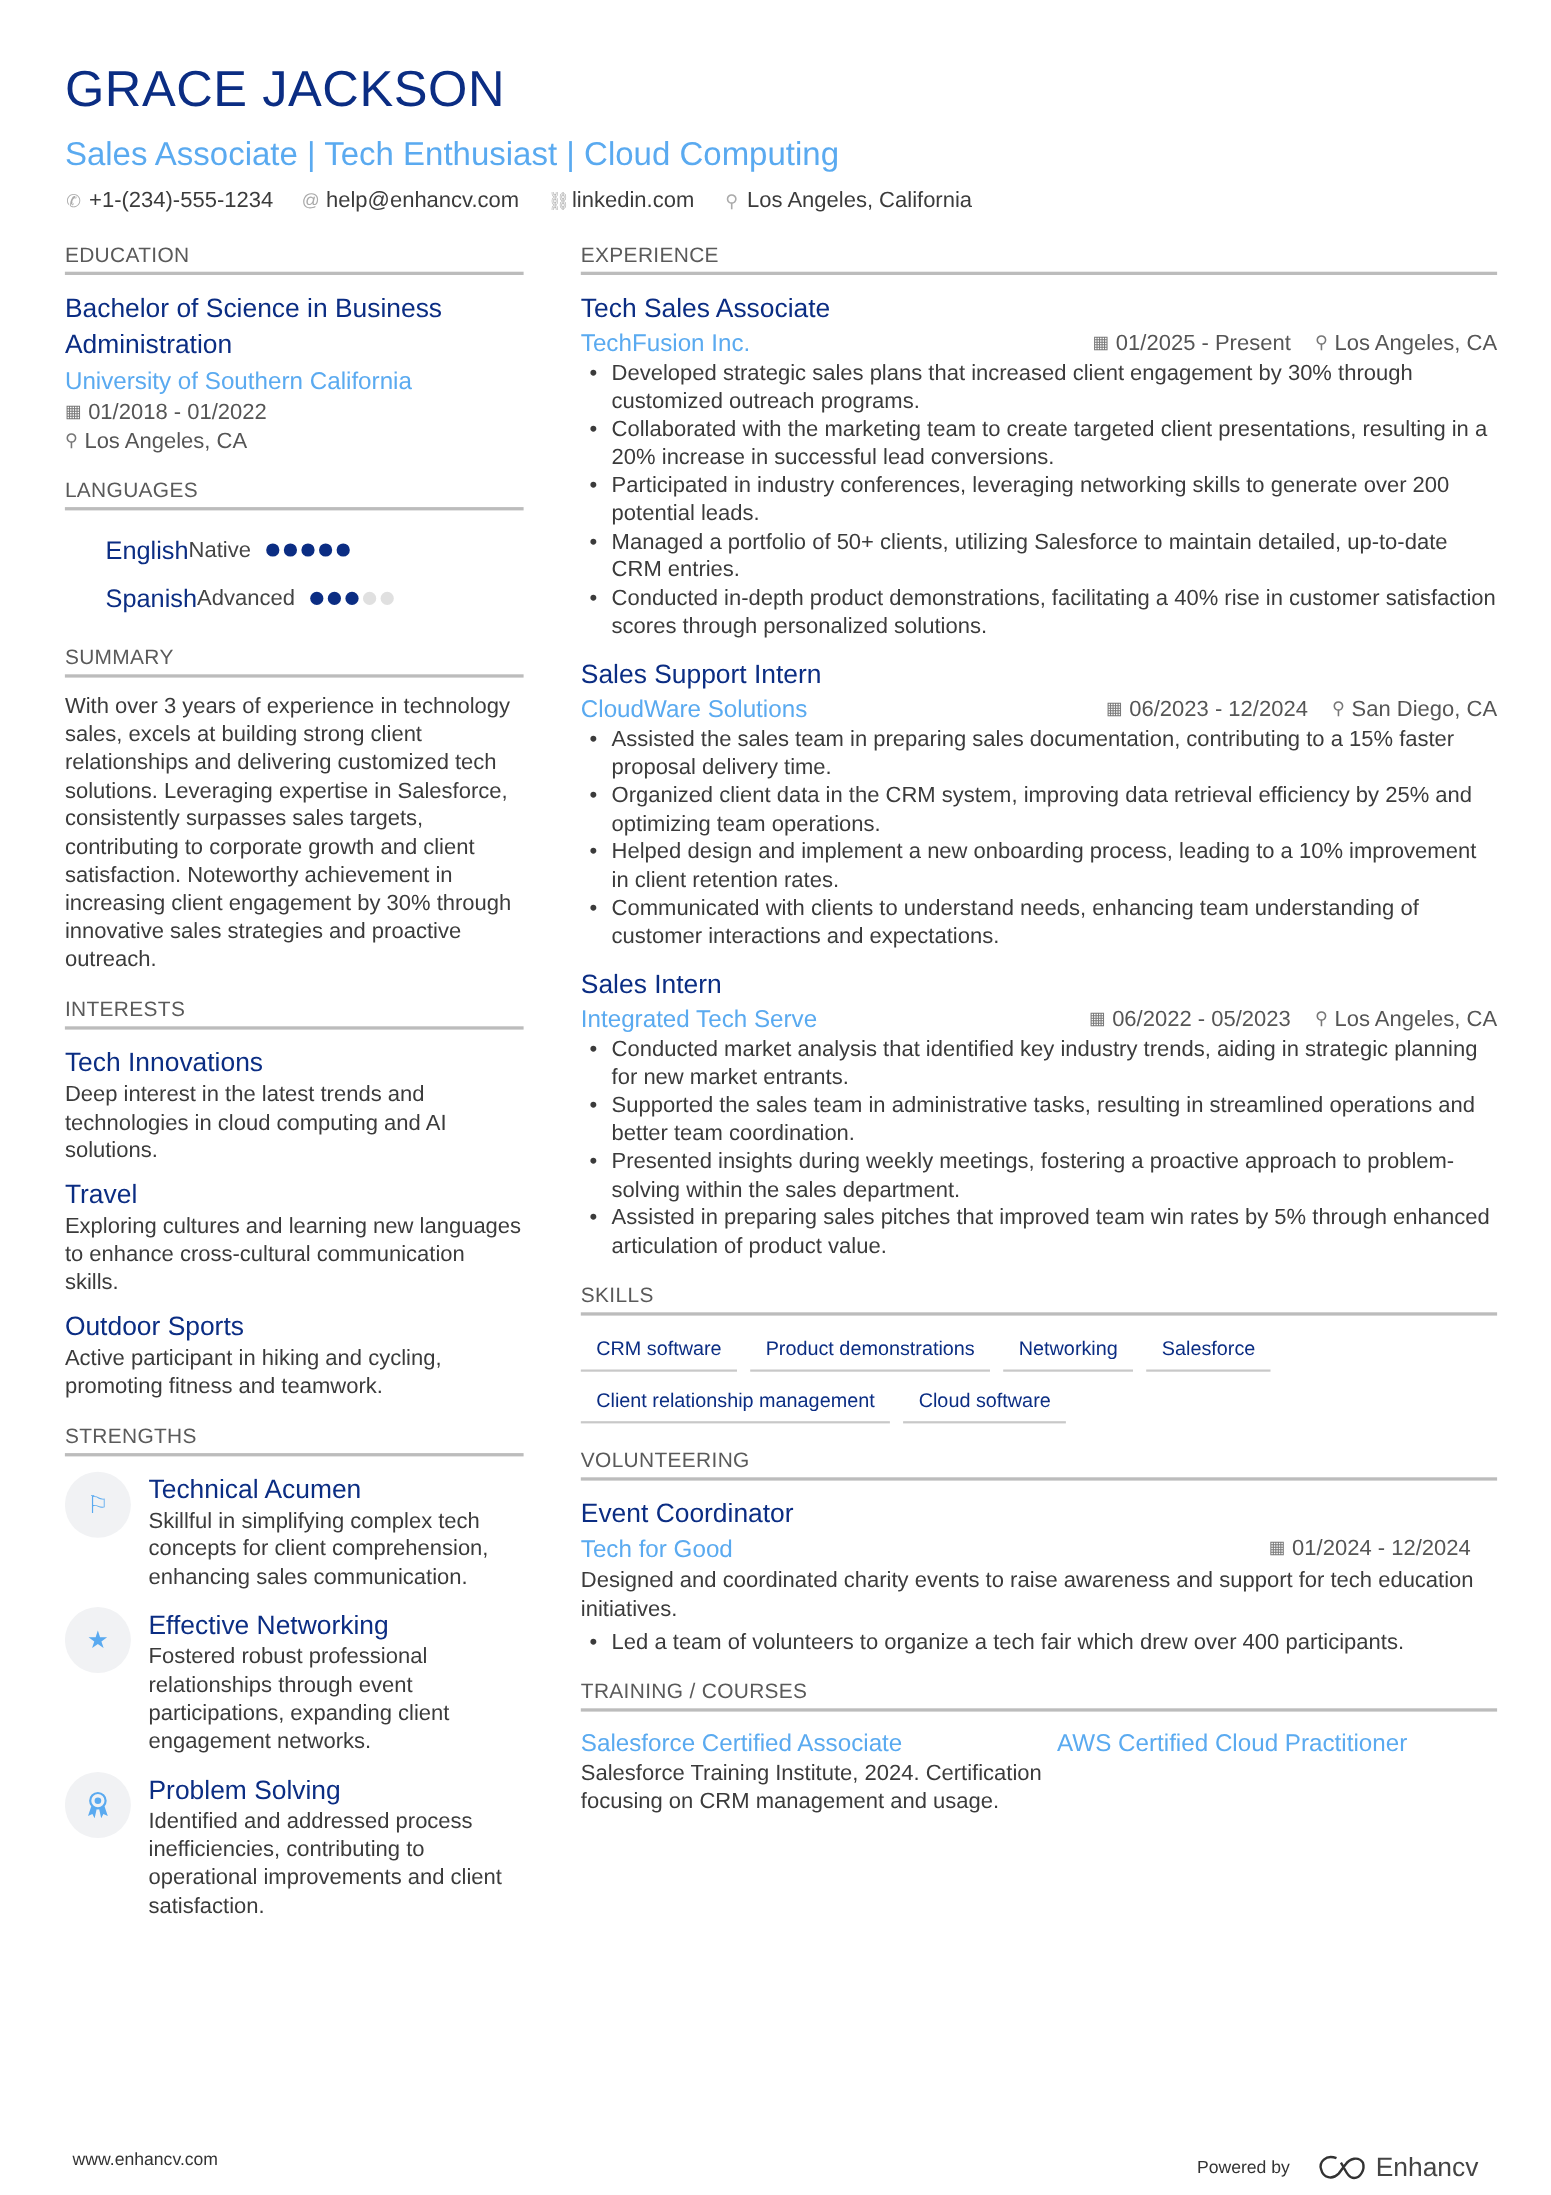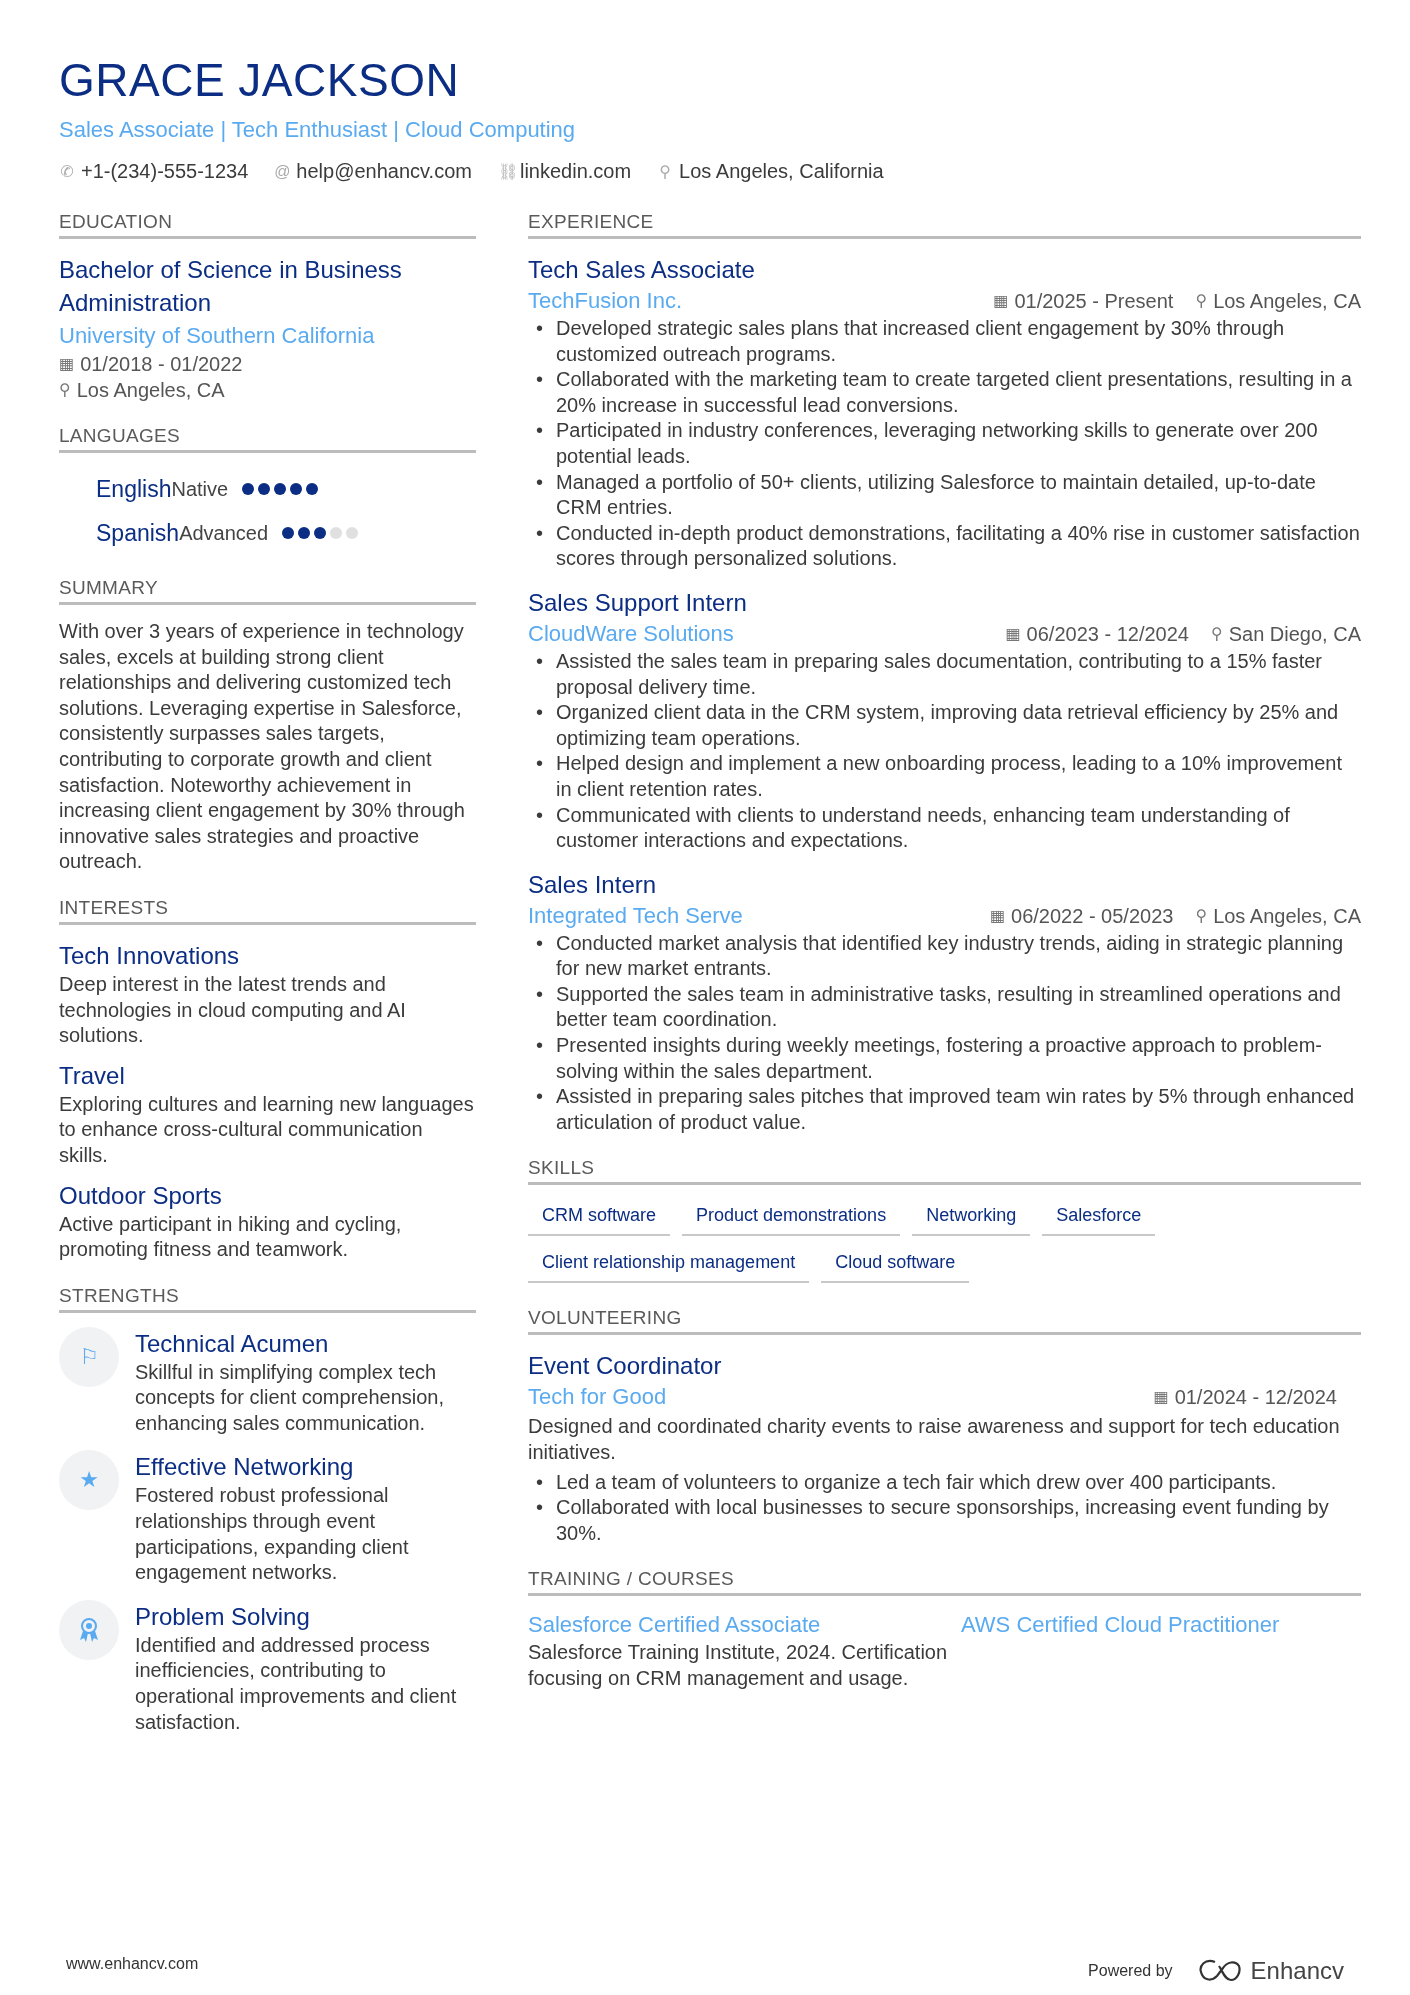--- a/index.html
+++ b/index.html
@@ -1,20 +1,20 @@
 <!DOCTYPE html>
 <html><head>
 <meta charset="utf-8">
 <style>
   * { box-sizing: border-box; margin: 0; padding: 0; }
   html, body { width: 1410px; height: 1995px; background: #ffffff; overflow: hidden; }
   body { font-family: "Liberation Sans", "DejaVu Sans", sans-serif; color: #3b3b3b; position: relative; }
   .page { position: absolute; left: 59px; top: 48px; width: 1302px; }
   .name { font-size: 46px; line-height: 64px; color: #0b2d83; letter-spacing: 0.5px; }
-  .headline { font-size: 22px; line-height: 36px; color: #5aaaf0; margin-top: 0px; }
+  .headline { font-size: 30px; line-height: 36px; color: #5aaaf0; margin-top: 11px; }
   .contacts { display: flex; gap: 26px; margin-top: 12px; font-size: 20px; color: #3b3b3b; align-items: center; }
   .contact { display: flex; align-items: center; gap: 6px; }
   .contact .ic { color: #aaaaaa; font-size: 16px; width: 16px; text-align: center; }
   .cols { display: flex; margin-top: 28px; }
   .left { width: 417px; }
   .right { width: 833px; margin-left: 52px; }
   .sec-title { font-size: 19px; color: #5a5a5a; letter-spacing: 0.3px; padding-bottom: 3px; border-bottom: 3px solid #bcbcbc; margin-bottom: 14px; }
   .section { margin-bottom: 22px; }
   .t-dark { color: #0b2d83; font-size: 24px; line-height: 33px; }
   .t-light { color: #5aaaf0; font-size: 22px; line-height: 30px; }
@@ -264,21 +264,20 @@
         <div class="job-sub" style="padding-right:24px">
           <span class="t-light">Tech for Good</span>
           <span class="meta">
               <span class="ic">▦</span>
               <span>01/2024 - 12/2024</span>
             </span>
         </div>
         <div class="body" style="margin-top:2px">Designed and coordinated charity events to raise awareness and support for tech education initiatives.</div>
         <ul class="bullets" style="margin-top:4px">
           <li>Led a team of volunteers to organize a tech fair which drew over 400 participants.</li>
-          <li>Collaborated with local businesses to secure sponsorships, increasing event funding by 30%.</li>
         </ul>
       </div>
 
       <div class="section">
         <div class="sec-title">TRAINING / COURSES</div>
         <div class="training">
           <div class="course">
             <div class="t-light">Salesforce Certified Associate</div>
             <div class="body">Salesforce Training Institute, 2024. Certification focusing on CRM management and usage.</div>
           </div>

